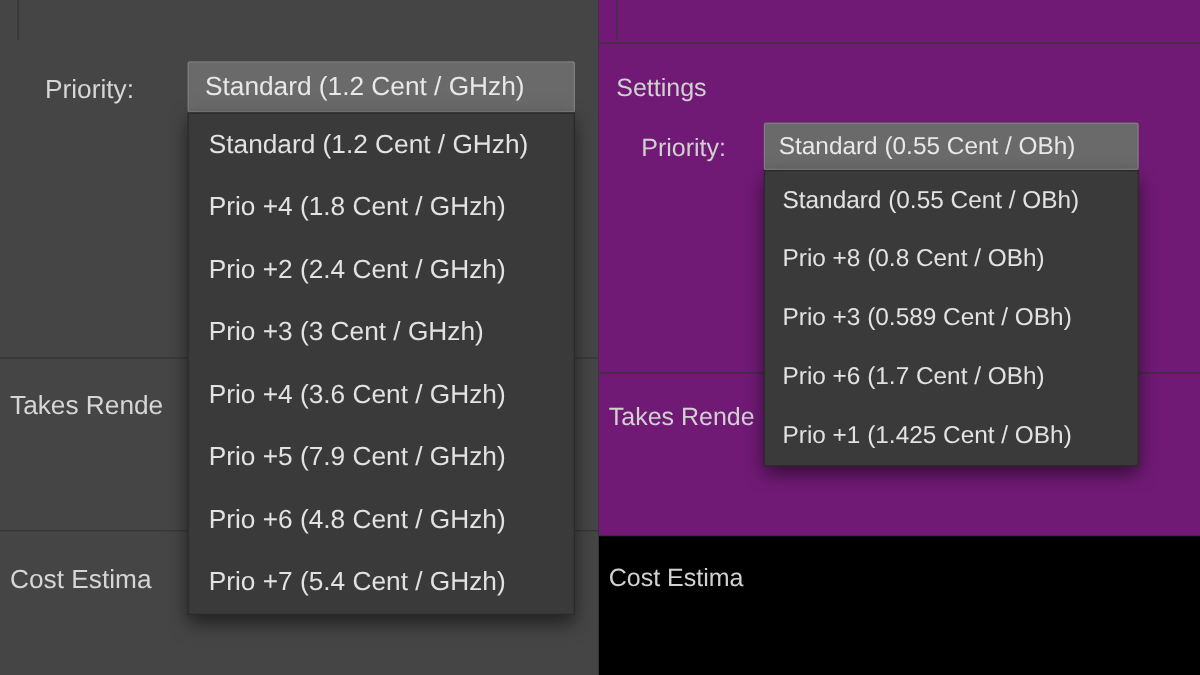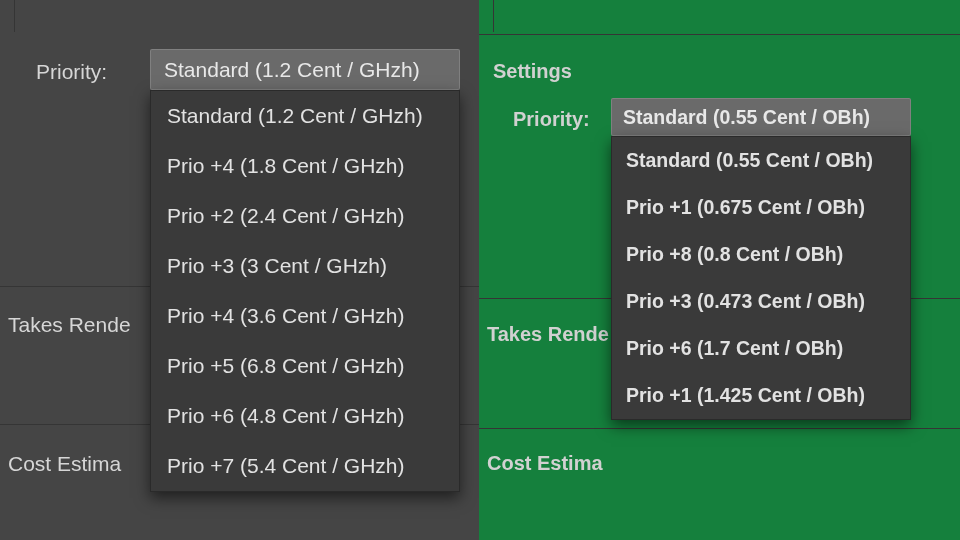--- a/index.html
+++ b/index.html
@@ -89,24 +89,23 @@
     color: #e2e2e2;
     cursor: pointer;
     white-space: nowrap;
   }
 
   
   .right-panel {
     position: absolute;
     left: 479px; top: 0;
     width: 481px;
-    height: 540px;
-    background: #15803d;
+    height: 428px;
+    background: #701a75;
     color: #d1d1d1;
-    font-weight: bold;
   }
   .right-settings-label {
     position: absolute;
     left: 14px; top: 60px;
     font-size: 20px;
   }
   .right-priority-label {
     position: absolute;
     left: 34px; top: 108px;
     font-size: 20px;
@@ -183,21 +182,21 @@
     <div class="left-cost-label">Cost Estima</div>
 
     <div class="selected-box">Standard (1.2 Cent / GHzh)</div>
 
     <div class="left-dropdown">
       <div class="item">Standard (1.2 Cent / GHzh)</div>
       <div class="item">Prio +4 (1.8 Cent / GHzh)</div>
       <div class="item">Prio +2 (2.4 Cent / GHzh)</div>
       <div class="item">Prio +3 (3 Cent / GHzh)</div>
       <div class="item">Prio +4 (3.6 Cent / GHzh)</div>
-      <div class="item">Prio +5 (6.8 Cent / GHzh)</div>
+      <div class="item">Prio +5 (7.9 Cent / GHzh)</div>
       <div class="item">Prio +6 (4.8 Cent / GHzh)</div>
       <div class="item">Prio +7 (5.4 Cent / GHzh)</div>
     </div>
   </div>
 
   <div class="right-panel">
     <div class="right-vert"></div>
     <div class="right-sep a"></div>
     <div class="right-sep b"></div>
     <div class="right-sep c"></div>
@@ -207,21 +206,20 @@
     <div class="right-priority-label">Priority:</div>
 
     <div class="right-takes-label">Takes Rende</div>
 
     <div class="right-cost-label">Cost Estima</div>
 
     <div class="selected-box-r">Standard (0.55 Cent / OBh)</div>
 
     <div class="right-dropdown">
       <div class="item">Standard (0.55 Cent / OBh)</div>
-      <div class="item">Prio +1 (0.675 Cent / OBh)</div>
       <div class="item">Prio +8 (0.8 Cent / OBh)</div>
-      <div class="item">Prio +3 (0.473 Cent / OBh)</div>
+      <div class="item">Prio +3 (0.589 Cent / OBh)</div>
       <div class="item">Prio +6 (1.7 Cent / OBh)</div>
       <div class="item">Prio +1 (1.425 Cent / OBh)</div>
     </div>
   </div>
 
 </div>
 
 </body></html>

